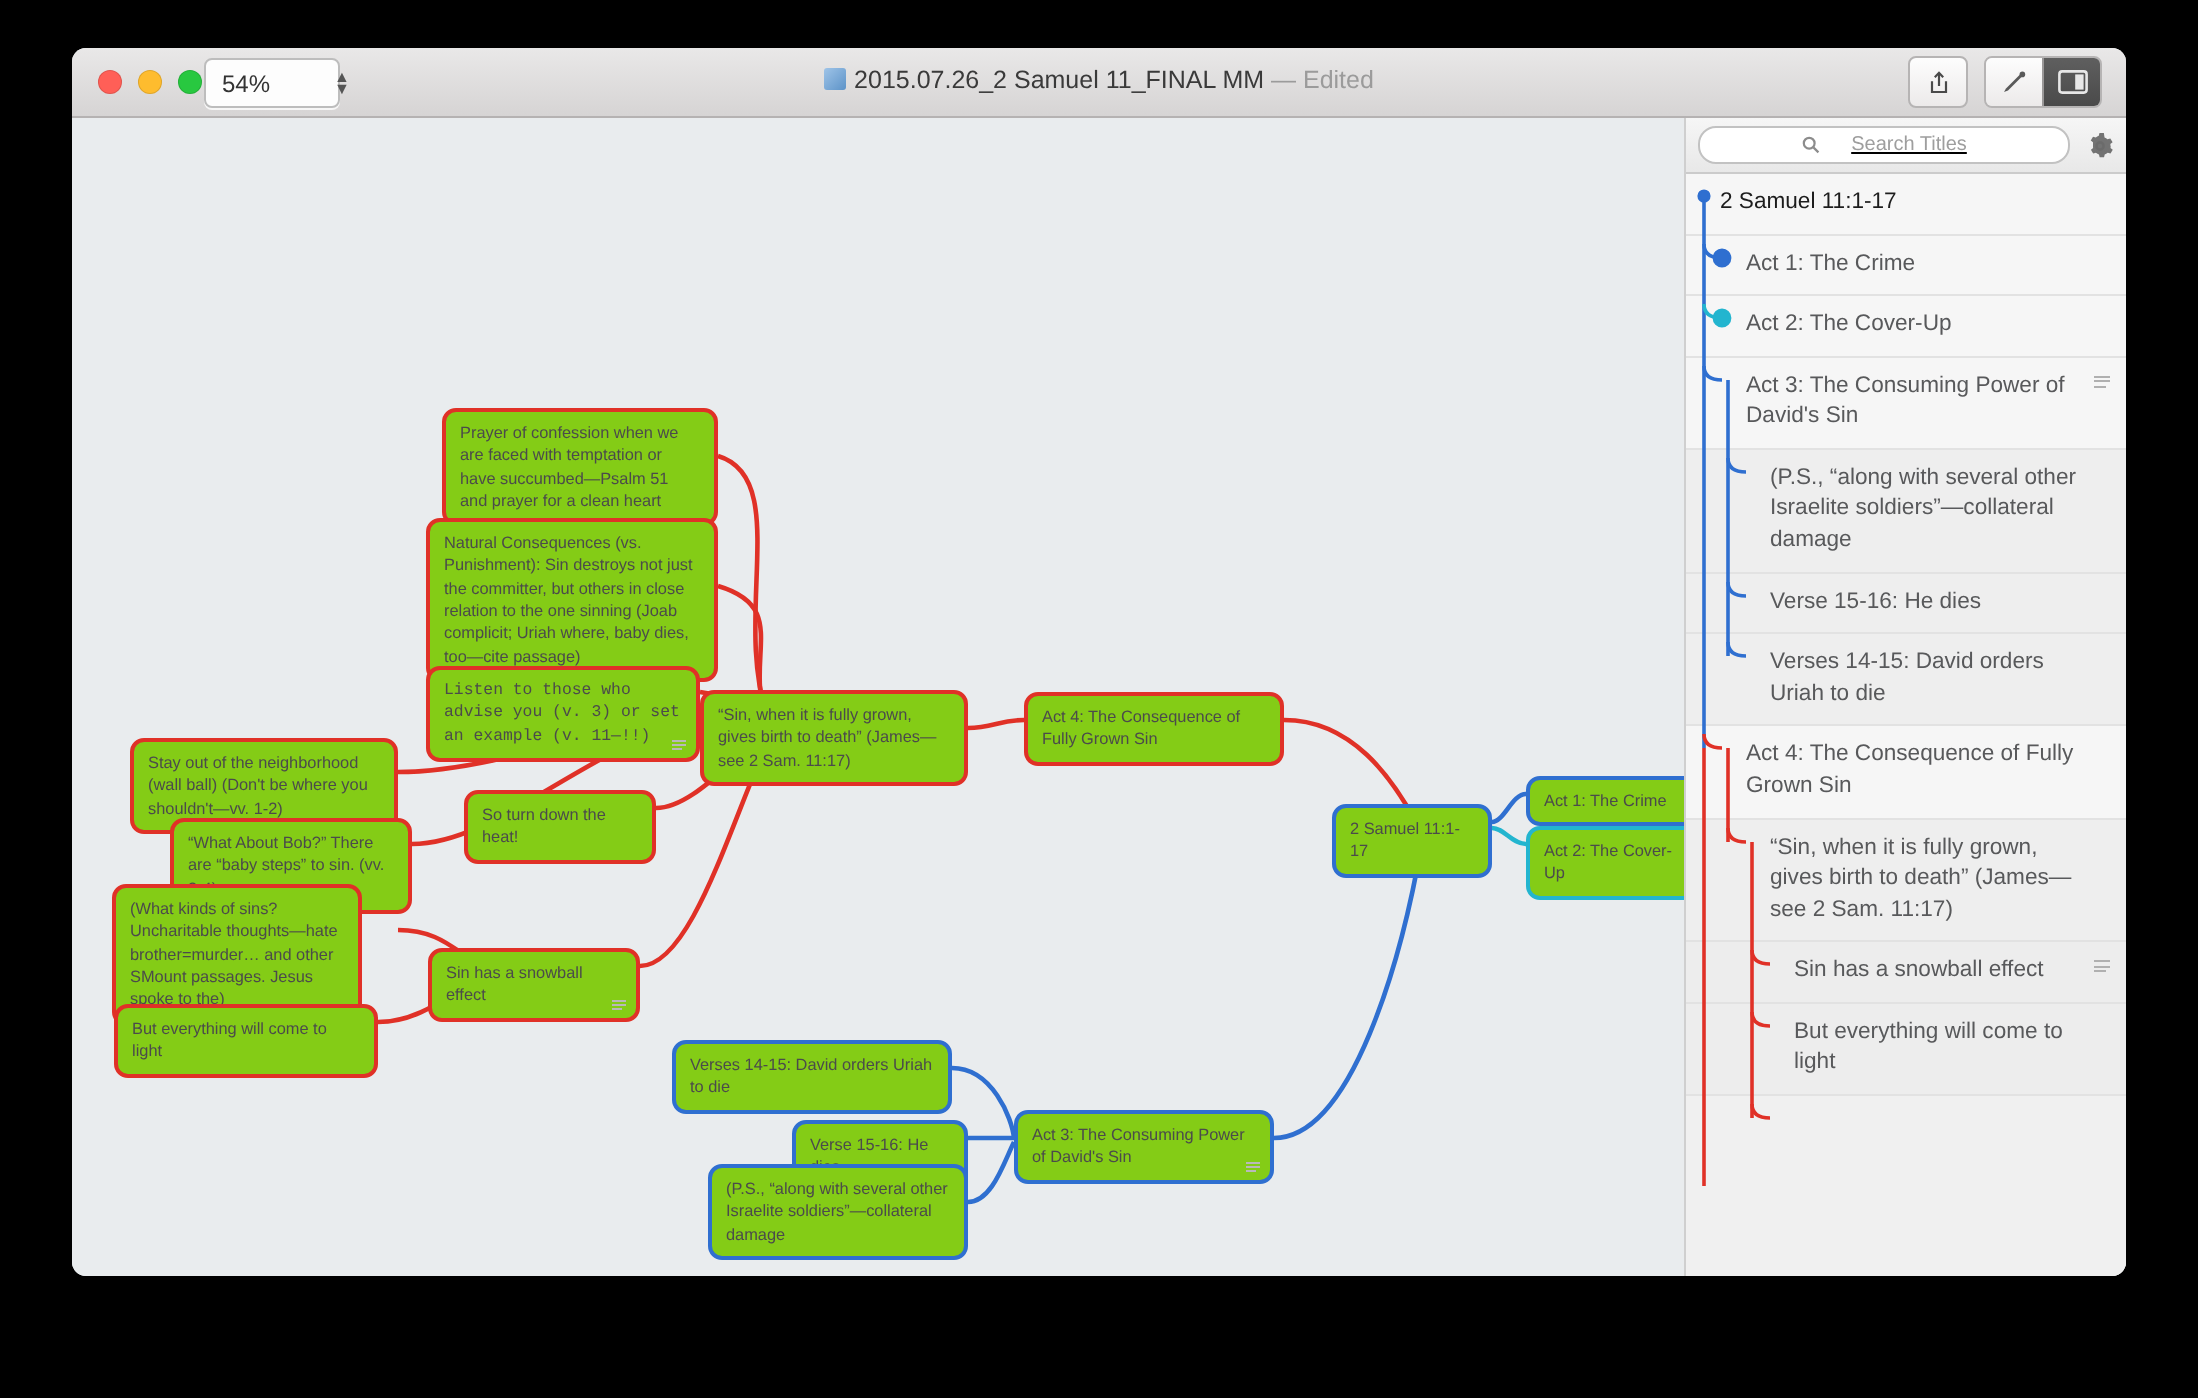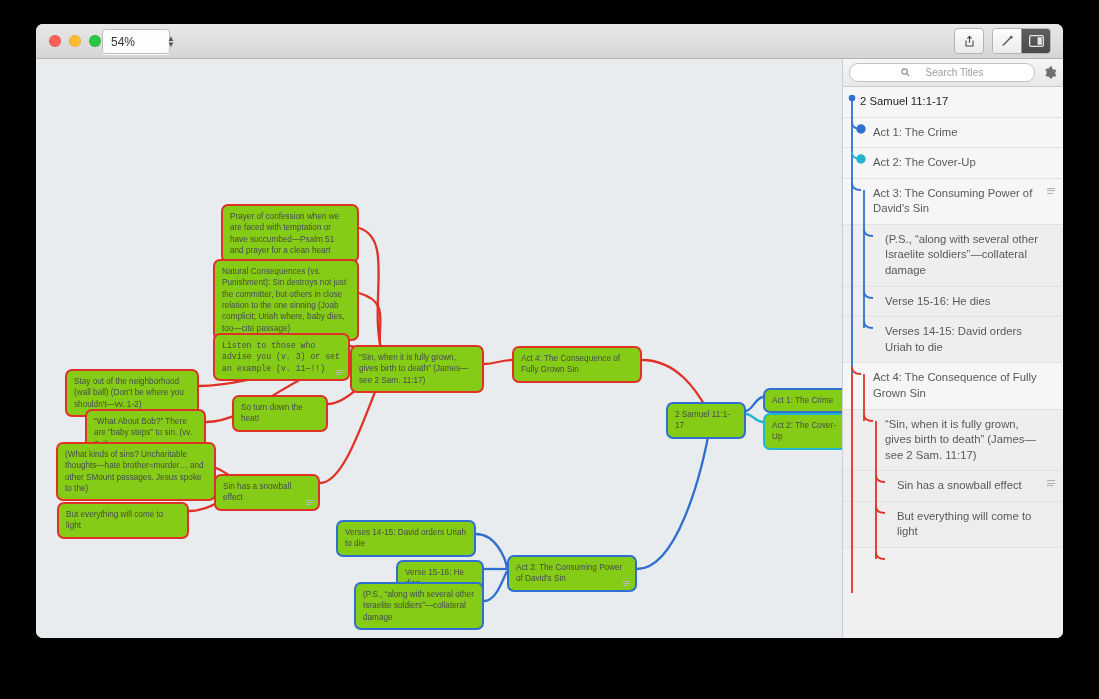--- a/index.html
+++ b/index.html
@@ -73,21 +73,21 @@
   .sidebar{
     position:absolute;right:0;top:0;bottom:0;width:220px;
     background:#f0f0f0;border-left:1px solid #cfcfcf;overflow:hidden;
   }
   .sb-head{
     height:27px;background:linear-gradient(to bottom,#f6f6f6,#e8e8e8);
     border-bottom:1px solid #cbcbcb;display:flex;align-items:center;padding:0 6px;gap:7px;
   }
   .sb-search{
     flex:1;height:17px;border:1px solid #c2c2c2;border-radius:9px;background:#fff;
-    display:flex;align-items:center;justify-content:center;gap:16px;
+    display:flex;align-items:center;justify-content:center;gap:16px;text-decoration:underline;
   }
   .sb-search .ph{font-size:10px;color:#9e9e9e;}
   .gear{width:15px;height:15px;display:flex;align-items:center;justify-content:center;color:#6b6b6b;font-size:13px;}
   .sb-list{position:relative;}
   .sb-item{
     position:relative;border-bottom:1px solid #e2e2e2;
     padding:7px 22px 7px 0;font-size:11.3px;line-height:1.38;color:#58595b;
     box-sizing:border-box;
   }
   .sb-item.lvl0{padding-left:17px;color:#1d1d1d;background:#f6f6f6;}
@@ -116,20 +116,24 @@
     </div>
 
     <div class="zoom-field">
       <div class="zoom-value">54%</div>
       <div class="stepper">
         <span>▲</span>
           <span>▼</span>
       </div>
     </div>
 
+    <div class="doc-title">
+      <span class="doc-icon"></span><span>2015.07.26_2 Samuel 11_FINAL MM</span>
+      <span class="edited">— Edited</span>
+    </div>
 
     <div class="tb-right">
       <div class="tb-btn">
         <svg width="13" height="13" viewBox="0 0 13 13">
           <path d="M6.5 1.5 L6.5 8" stroke="#4a4a4a" stroke-width="1.1" fill="none"></path>
           <path d="M4.4 3.6 L6.5 1.4 L8.6 3.6" stroke="#4a4a4a" stroke-width="1.1" fill="none"></path>
           <path d="M3 5.6 L3 11 L10 11 L10 5.6" stroke="#4a4a4a" stroke-width="1.1" fill="none"></path>
         </svg>
       </div>
       <div class="tb-group">
@@ -178,21 +182,21 @@
         </g>
       </svg>
 
       <div id="node-layer">
           <div class="node" style="left: 185px; top: 145px; width: 138px; min-height: 48px;"><span>Prayer of confession when we are faced with temptation or have succumbed—Psalm 51 and prayer for a clean heart</span></div>
           <div class="node" style="left: 177px; top: 200px; width: 146px; min-height: 68px;"><span>Natural Consequences (vs. Punishment): Sin destroys not just the committer, but others in close relation to the one sinning (Joab complicit; Uriah where, baby dies, too—cite passage)</span></div>
           <div class="node" style="left: 177px; top: 274px; width: 137px; min-height: 26px; font-family: Liberation Mono, monospace;"><span>Listen to those who advise you (v. 3) or set an example (v. 11—!!)</span><span class="note"></span></div>
           <div class="node" style="left: 29px; top: 310px; width: 134px; min-height: 34px;"><span>Stay out of the neighborhood (wall ball) (Don't be where you shouldn't—vv. 1-2)</span></div>
           <div class="node" style="left: 49px; top: 350px; width: 121px; min-height: 26px;"><span>“What About Bob?” There are “baby steps” to sin. (vv. 3-4)</span></div>
           <div class="node" style="left: 196px; top: 336px; width: 96px; min-height: 18px;"><span>So turn down the heat!</span></div>
-          <div class="node" style="left: 20px; top: 383px; width: 160px; min-height: 46px;"><span>(What kinds of sins? Uncharitable thoughts—hate brother=murder… and other SMount passages. Jesus spoke to the)</span></div>
+          <div class="node" style="left: 20px; top: 383px; width: 125px; min-height: 46px;"><span>(What kinds of sins? Uncharitable thoughts—hate brother=murder… and other SMount passages. Jesus spoke to the)</span></div>
           <div class="node" style="left: 21px; top: 443px; width: 132px; min-height: 18px;"><span>But everything will come to light</span></div>
           <div class="node" style="left: 178px; top: 415px; width: 106px; min-height: 18px;"><span>Sin has a snowball effect</span><span class="note"></span></div>
           <div class="node" style="left: 314px; top: 286px; width: 134px; min-height: 38px;"><span>“Sin, when it is fully grown, gives birth to death” (James—see 2 Sam. 11:17)</span></div>
           <div class="node" style="left: 476px; top: 287px; width: 130px; min-height: 28px;"><span>Act 4: The Consequence of Fully Grown Sin</span></div>
           <div class="node blue" style="left: 630px; top: 343px; width: 80px; min-height: 18px;"><span>2 Samuel 11:1-17</span></div>
           <div class="node blue" style="left: 727px; top: 329px; width: 92px; min-height: 18px;"><span>Act 1: The Crime</span></div>
           <div class="node cyan" style="left: 727px; top: 354px; width: 92px; min-height: 18px;"><span>Act 2: The Cover-Up</span></div>
           <div class="node blue" style="left: 300px; top: 461px; width: 140px; min-height: 28px;"><span>Verses 14-15: David orders Uriah to die</span></div>
           <div class="node blue" style="left: 360px; top: 501px; width: 88px; min-height: 18px;"><span>Verse 15-16: He dies</span></div>
           <div class="node blue" style="left: 318px; top: 523px; width: 130px; min-height: 38px;"><span>(P.S., “along with several other Israelite soldiers”—collateral damage</span></div>

